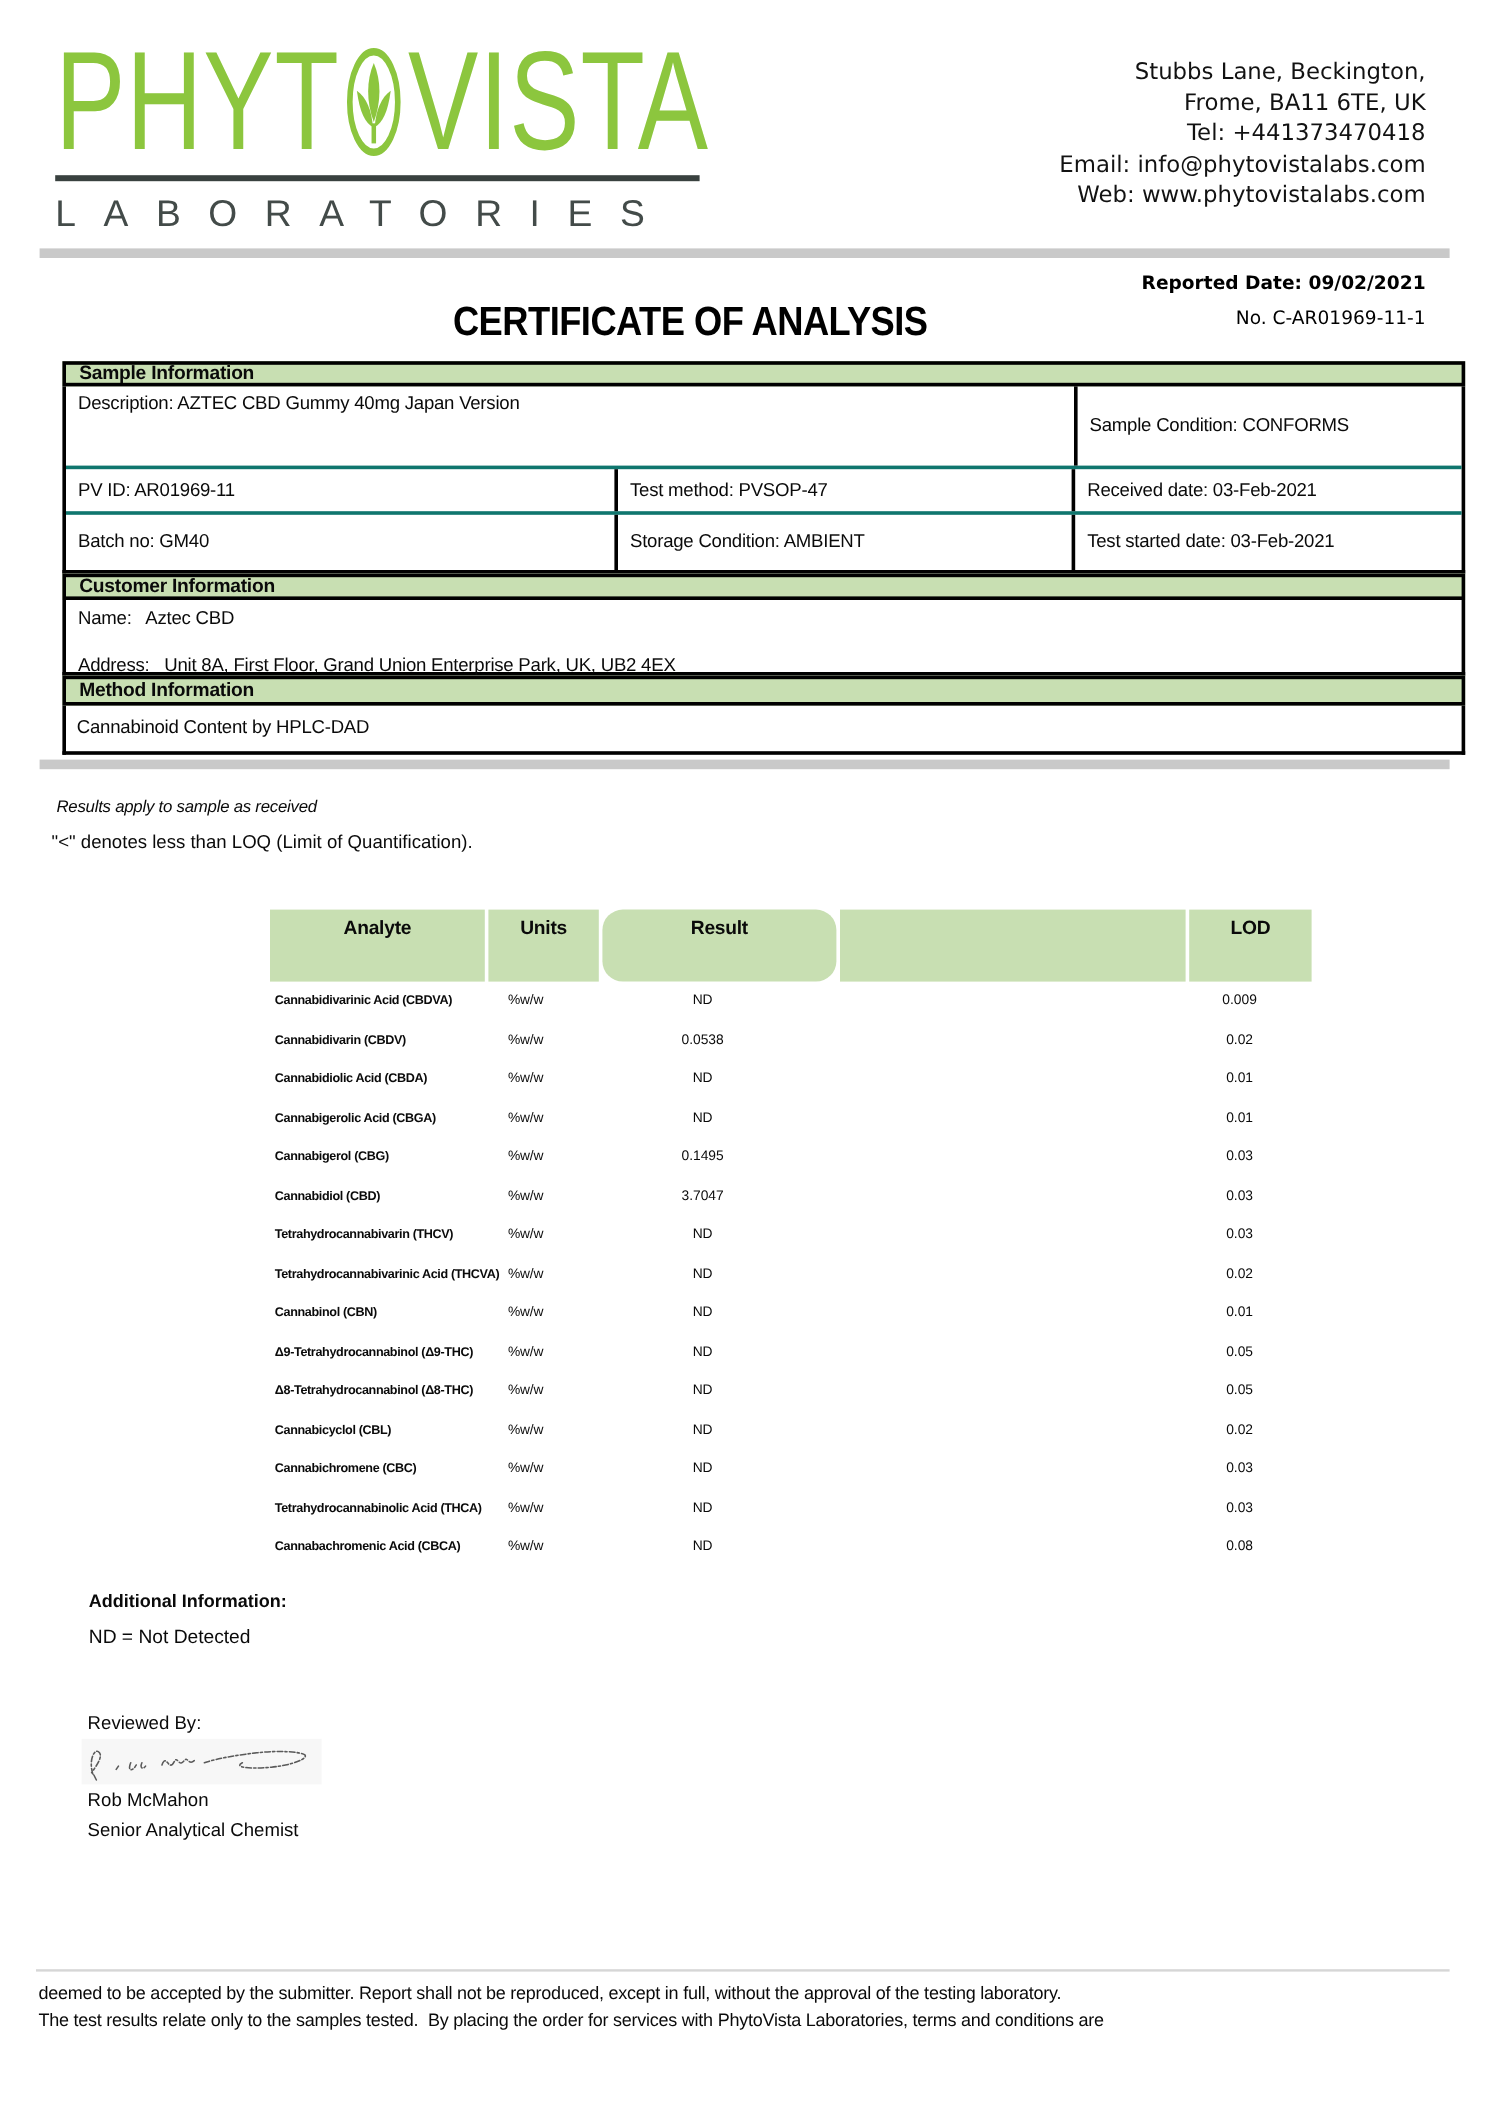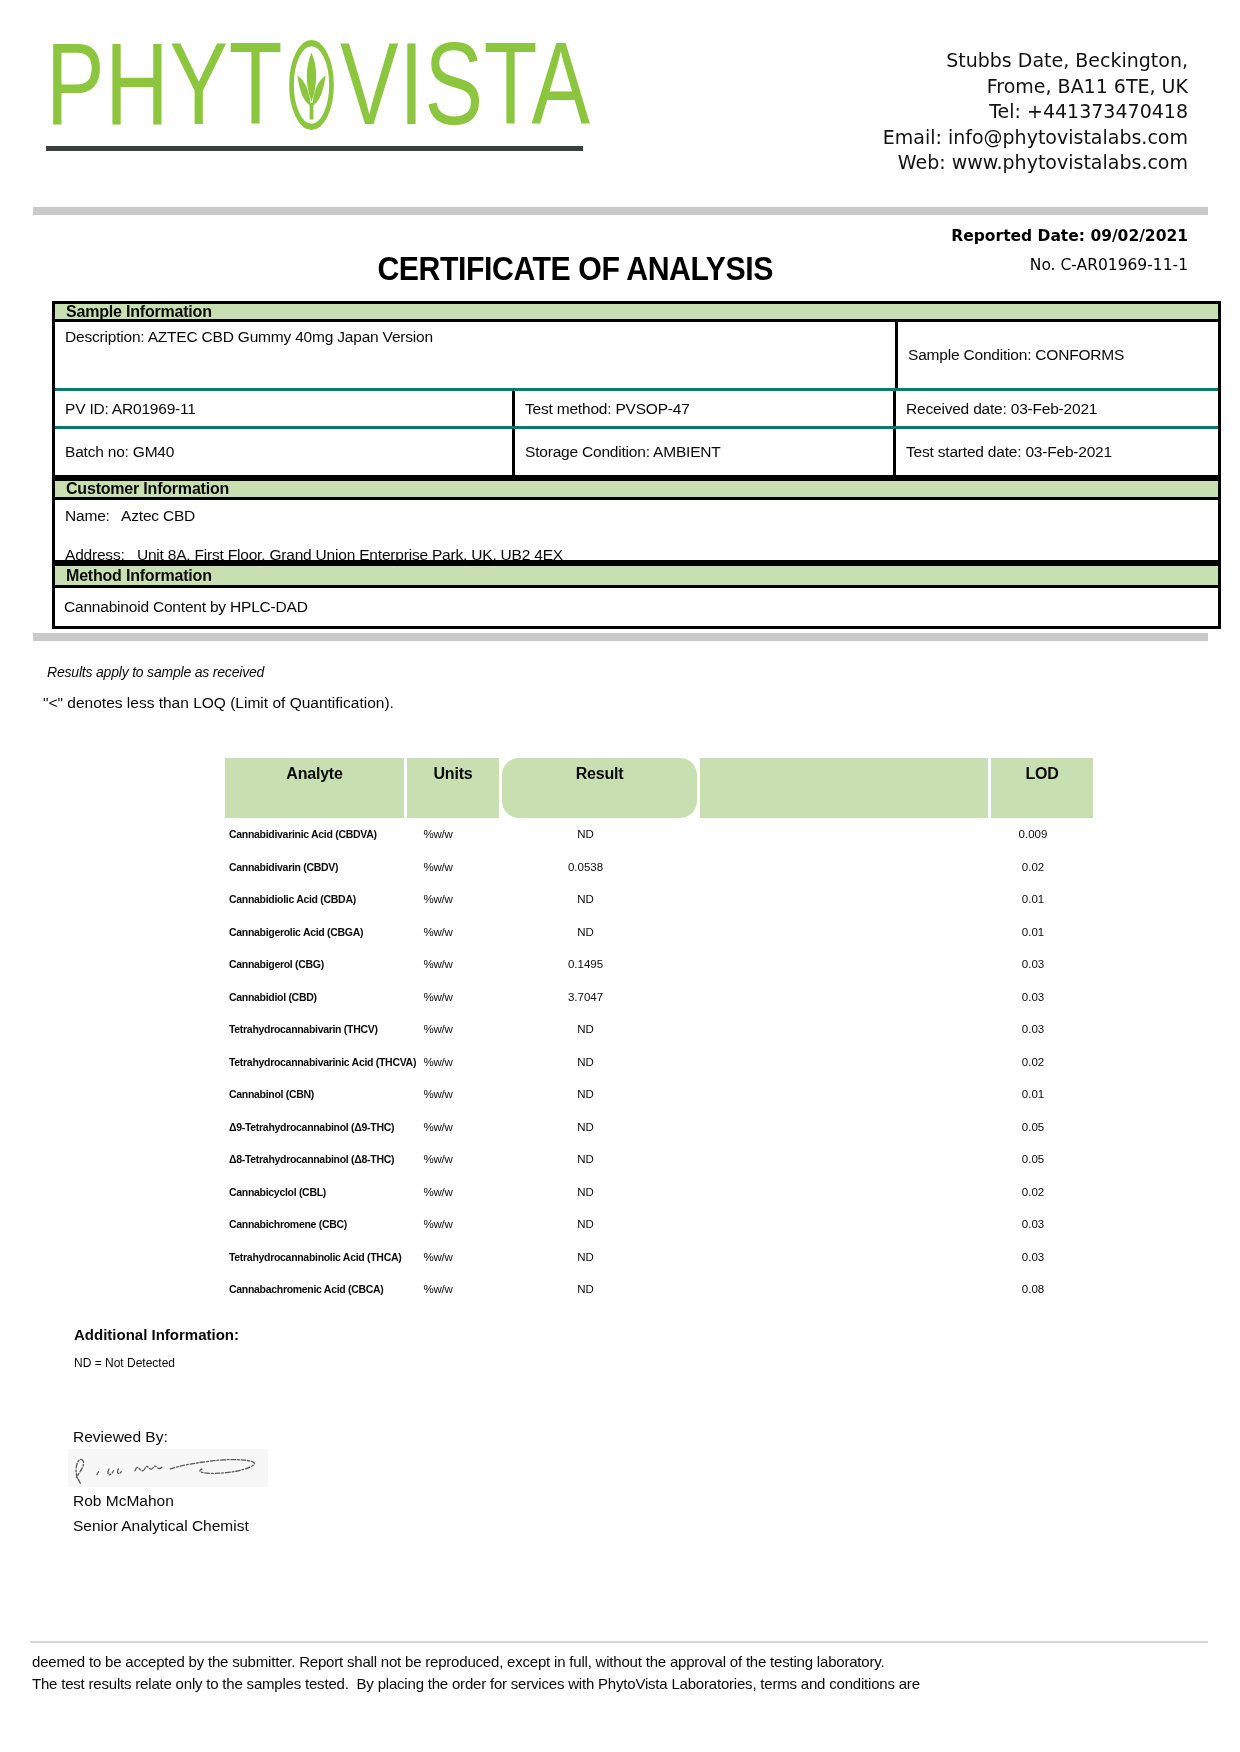--- a/index.html
+++ b/index.html
@@ -79,21 +79,21 @@
   .rt-row { display:flex; column-gap:3px; height:32.5px; align-items:center; }
   .rt-cell { overflow:visible; white-space:nowrap; }
   .rt-cell.analyte { width:179px; font-weight:bold; font-size:10.5px; letter-spacing:-0.3px; padding-left:4px; }
   .rt-cell.units   { width:92px;  font-size:11.5px; text-align:center; padding-right:30px; letter-spacing:-0.2px; }
   .rt-cell.result  { width:195px; font-size:11.5px; text-align:center; padding-right:28px; }
   .rt-cell.spacer  { width:288px; }
   .rt-cell.lod     { width:102px; font-size:11.5px; text-align:center; padding-right:18px; }
 
   
   .addl-t { position:absolute; left:74px; top:1326px; font-size:15px; font-weight:bold; }
-  .addl-n { position:absolute; left:74px; top:1356px; font-size:12px; }
+  .addl-n { position:absolute; left:74px; top:1356px; font-size:16px; }
   .rev    { position:absolute; left:73px; top:1428px; font-size:15.5px; }
   .sigbox { position:absolute; left:68px; top:1449px; width:200px; height:38px; background:#f7f7f7; }
   .signame{ position:absolute; left:73px; top:1492px; font-size:15.5px; }
   .sigrole{ position:absolute; left:73px; top:1517px; font-size:15.5px; }
 
   
   .footrule { position:absolute; left:30px; top:1641px; width:1178px; height:1.5px; background:#d6d6d6; }
   .footer { position:absolute; left:32px; top:1651px; font-size:15px; line-height:22px; letter-spacing:-0.2px; }
   .footer div { white-space:pre; }
 </style>
@@ -108,24 +108,25 @@
       <svg class="leaf" viewBox="0 0 60 88" aria-hidden="true">
         <ellipse cx="30" cy="44" rx="25.5" ry="40" fill="none" stroke="#8cc63e" stroke-width="6"></ellipse>
         <path d="M30 13 C22 27 22 44 30 60 C38 44 38 27 30 13 Z" fill="#8cc63e"></path>
         <path d="M12 35 C15 52 21 61 29 64 C28 51 22 40 12 35 Z" fill="#8cc63e"></path>
         <path d="M48 35 C45 52 39 61 31 64 C32 51 38 40 48 35 Z" fill="#8cc63e"></path>
         <rect x="27.6" y="61" width="4.8" height="16" fill="#8cc63e"></rect>
       </svg>
       <span>VISTA</span>
     </div>
     <div class="logo-rule"></div>
+    <div class="logo-sub">LABORATORIES</div>
   </div>
 
   <div class="contact">
-    <div>Stubbs Date, Beckington,</div>
+    <div>Stubbs Lane, Beckington,</div>
     <div>Frome, BA11 6TE, UK</div>
     <div>Tel: +441373470418</div>
     <div>Email: info@phytovistalabs.com</div>
     <div>Web: www.phytovistalabs.com</div>
   </div>
 
   <div class="graybar" style="top:207px"></div>
   <div class="reported">Reported Date: 09/02/2021</div>
   <div class="main-title"><span>CERTIFICATE OF ANALYSIS</span></div>
   <div class="report-no">No. C-AR01969-11-1</div>

